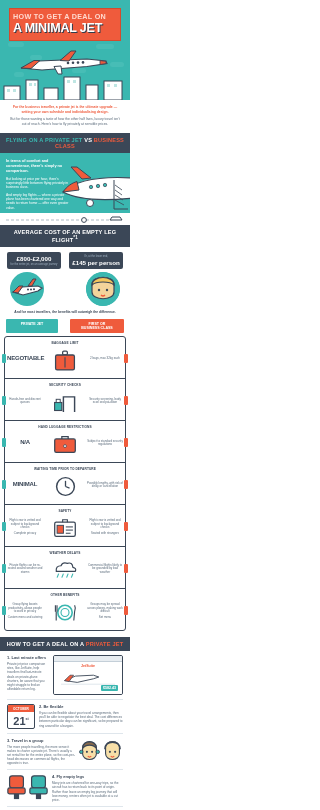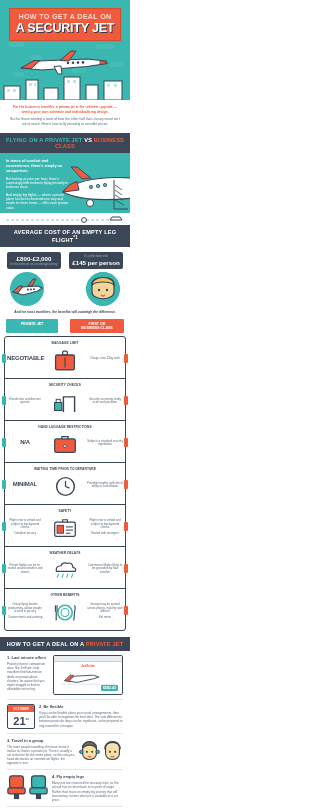--- a/index.html
+++ b/index.html
@@ -11,21 +11,21 @@
   }
   .page{position:relative;width:130px;height:810px;overflow:hidden;background:#fff;}
 
   
   .hero{position:relative;height:100px;background:#3ab7b0;overflow:hidden;}
   .hero .clouds{position:absolute;inset:0;opacity:.35;}
   .cloud{position:absolute;background:#5fc9c2;border-radius:6px;height:5px;}
   .title-box{
     position:absolute;left:9px;top:8px;width:112px;
     background:#ef5b3c;border:1px solid #d44b2e;
-    padding:4px 3px 5px;text-align:center;box-sizing:border-box;
+    padding:4px 3px 5px;text-align:left;box-sizing:border-box;
   }
   .title-top{
     font-size:7.2px;letter-spacing:.3px;color:#ffd9cf;font-weight:bold;
     line-height:8px;
   }
   .title-main{
     font-size:12.5px;font-weight:bold;color:#fff;letter-spacing:-.2px;
     line-height:14px;text-shadow:1px 1px 0 #2f3b4a;
   }
   .jet{position:absolute;left:12px;top:48px;width:104px;height:30px;}
@@ -158,21 +158,21 @@
           <rect x="34" y="9" width="2" height="3"></rect>
         <rect x="67" y="6" width="3" height="3"></rect>
           <rect x="73" y="6" width="3" height="3"></rect>
         <rect x="107" y="10" width="3" height="3"></rect>
           <rect x="114" y="10" width="3" height="3"></rect>
       </g>
     </svg>
 
     <div class="title-box">
       <div class="title-top">HOW TO GET A DEAL ON</div>
-      <div class="title-main">A SECURITY JET</div>
+      <div class="title-main">A MINIMAL JET</div>
     </div>
   </div>
 
   <div class="intro">
     <p class="accent">For the business traveller, a private jet is the ultimate upgrade — setting your own schedule and individualising design.</p>
     <p>But for those wanting a taste of how the other half lives, luxury travel isn't out of reach. Here's how to fly privately at sensible prices.</p>
   </div>
 
   <div class="band">
     <span class="hl">FLYING ON A PRIVATE JET</span>

